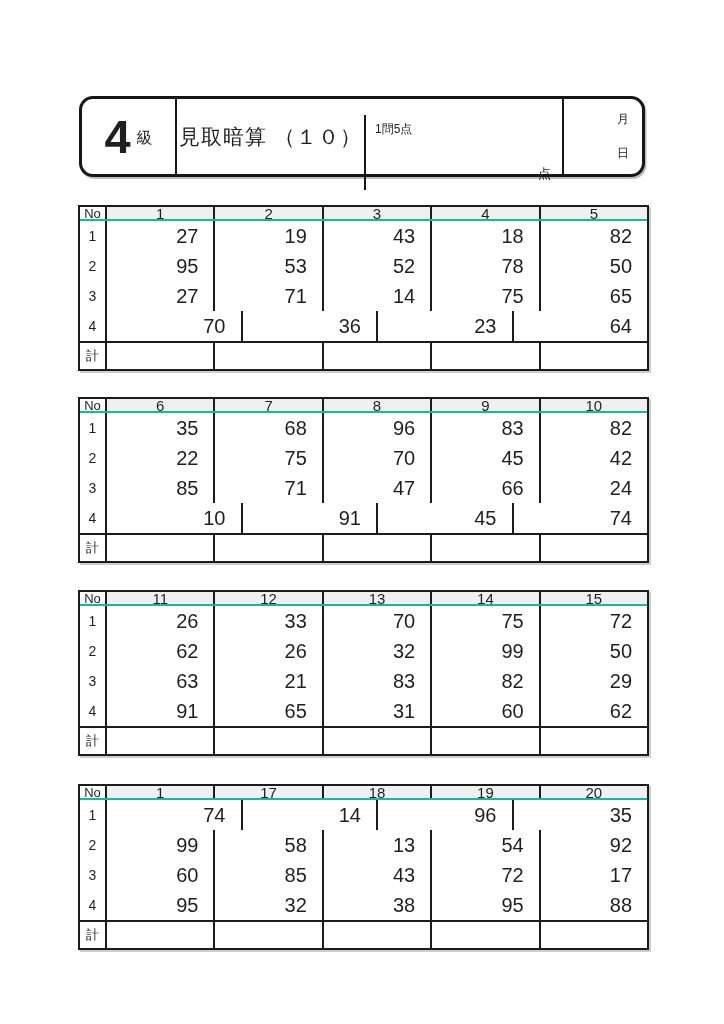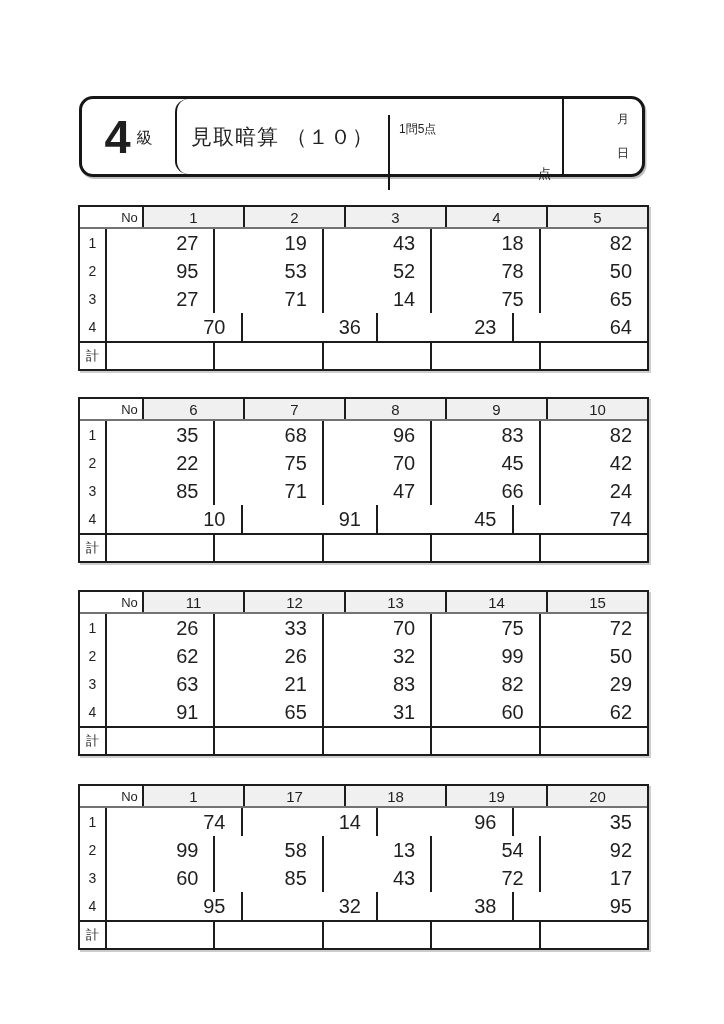--- a/index.html
+++ b/index.html
@@ -24,41 +24,41 @@
     box-shadow:1.5px 2px 0 rgba(110,110,110,.45);
   }
   .tb-cell { border-left:2.5px solid #161616; height:100%; }
   .tb-cell:first-child { border-left:none; }
   .tb-grade {
     width:93px; display:flex; align-items:center; justify-content:center; gap:7px;
   }
   .grade-number { font-size:47px; font-weight:700; line-height:1; letter-spacing:-1px; }
   .grade-suffix { font-size:16px; padding-top:4px; }
   .tb-title {
-    width:213px; display:flex; align-items:center; justify-content:center;
-    font-size:21px; letter-spacing:1px; white-space:nowrap;border-radius:13px;
+    width:189px; display:flex; align-items:center; justify-content:center;
+    font-size:21px; letter-spacing:1px; white-space:nowrap;
   }
   .tb-points { flex:1; position:relative;margin-top:16px; }
   .points-note { position:absolute; top:6px; left:9px; font-size:12px; }
   .score-suffix { position:absolute; bottom:7px; right:11px; font-size:13px; }
   .tb-date { width:80px; position:relative; }
   .month-label { position:absolute; top:12px; right:13px; font-size:12px; }
   .day-label { position:absolute; bottom:12px; right:13px; font-size:12px; }
 
   
   .wtable {
     position:absolute; left:78px;
     width:571px; height:166px;
     border:2px solid #1c1c1c;
     background:#ffffff;
     display:flex; flex-direction:column;
     box-shadow:2px 2px 0 rgba(130,130,130,.4);
   }
   .trow { display:flex; width:100%; }
-  .thead { height:22px; border-bottom:2px solid #737373; flex:none;padding-left:37px; }
+  .thead { height:14px; border-bottom:2px solid #14b8a6; flex:none; }
   .tbody { flex:1; display:flex; flex-direction:column; }
   .brow  { flex:1; }
   .tfoot { height:28px; border-top:2px solid #1c1c1c; flex:none; }
 
   .cell { border-left:2px solid #1c1c1c; height:100%; }
   .cell:first-child { border-left:none; }
   .no-col { width:25px; flex:none; display:flex; align-items:center; justify-content:center; }
   .num-col { flex:1; }
 
   .head-no  { font-size:13px; background:#ffffff; }
@@ -283,20 +283,21 @@
             <div class="cell num-col num-cell">43</div>
             <div class="cell num-col num-cell">72</div>
             <div class="cell num-col num-cell">17</div>
           </div>
           <div class="trow brow">
             <div class="cell no-col row-label">4</div>
             <div class="cell num-col num-cell">95</div>
             <div class="cell num-col num-cell">32</div>
             <div class="cell num-col num-cell">38</div>
             <div class="cell num-col num-cell">95</div>
+            <div class="cell num-col num-cell">88</div>
           </div>
         </div>
         <div class="trow tfoot">
           <div class="cell no-col total-label">計</div>
           <div class="cell num-col total-cell"></div>
           <div class="cell num-col total-cell"></div>
           <div class="cell num-col total-cell"></div>
           <div class="cell num-col total-cell"></div>
           <div class="cell num-col total-cell"></div>
         </div>

